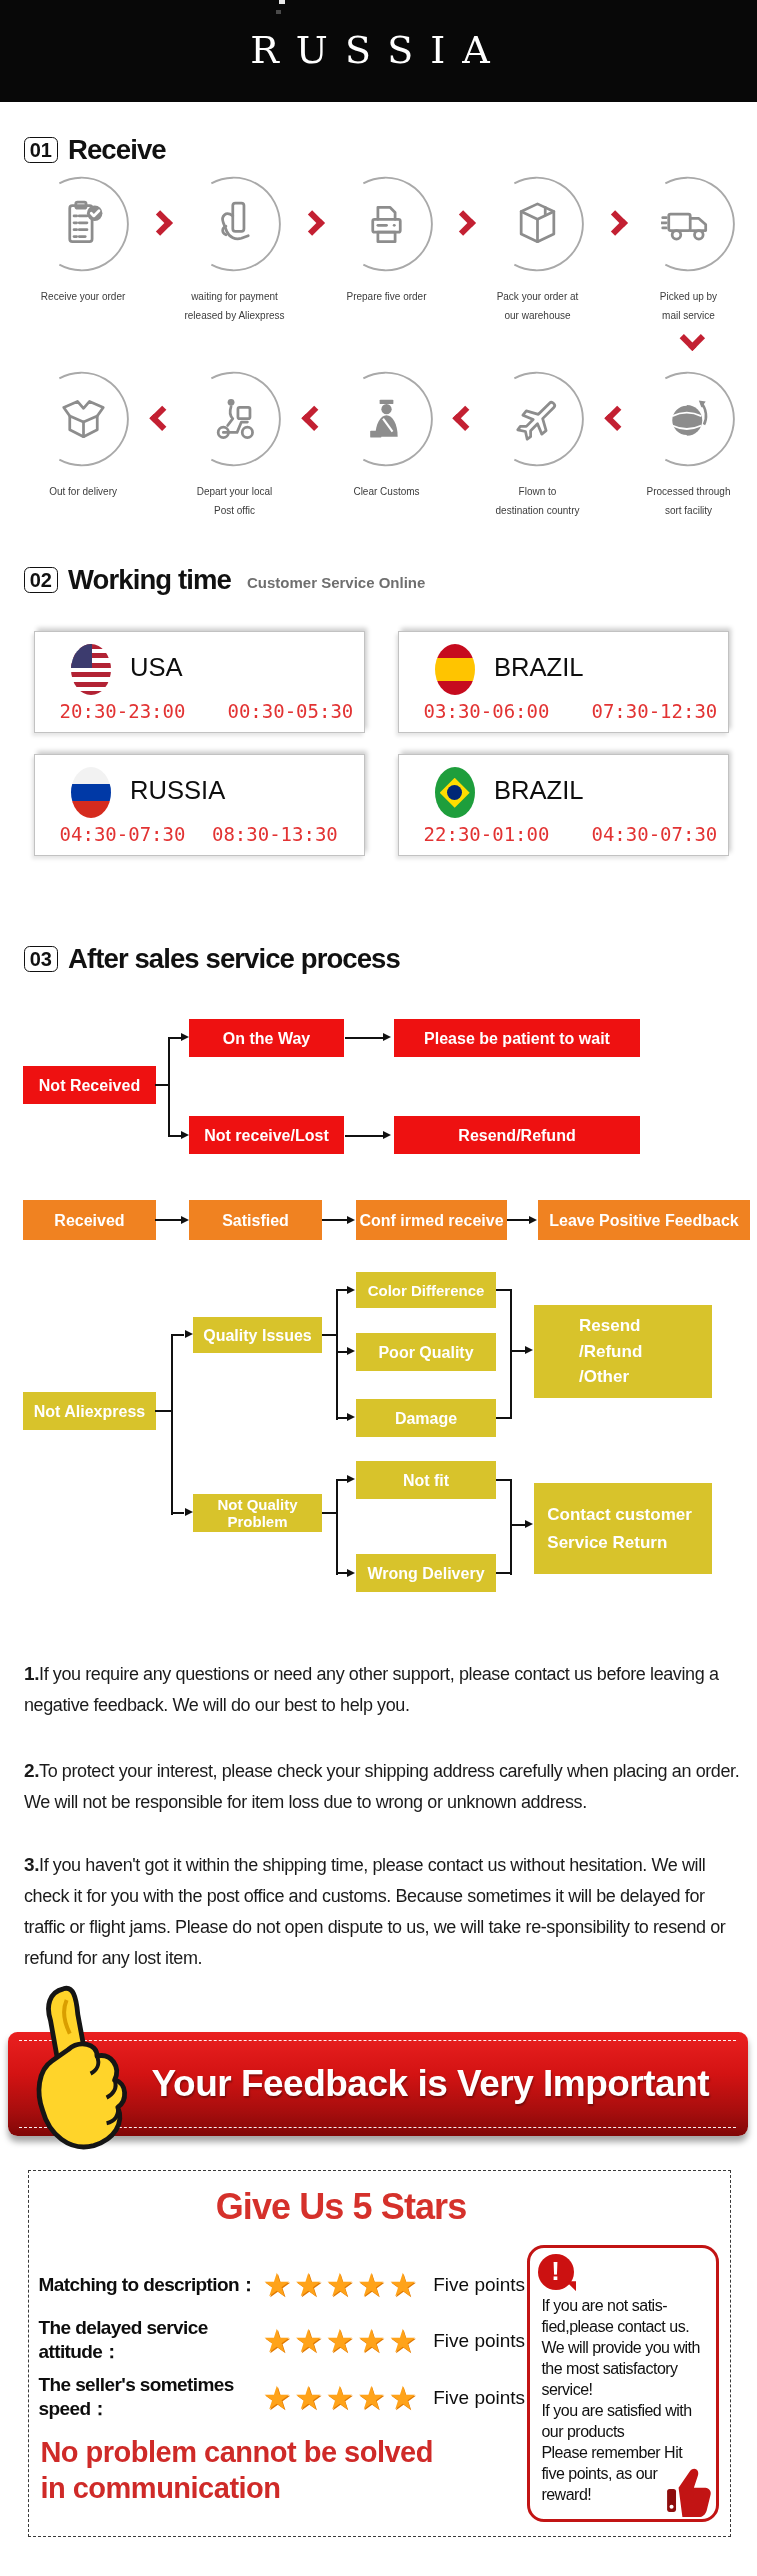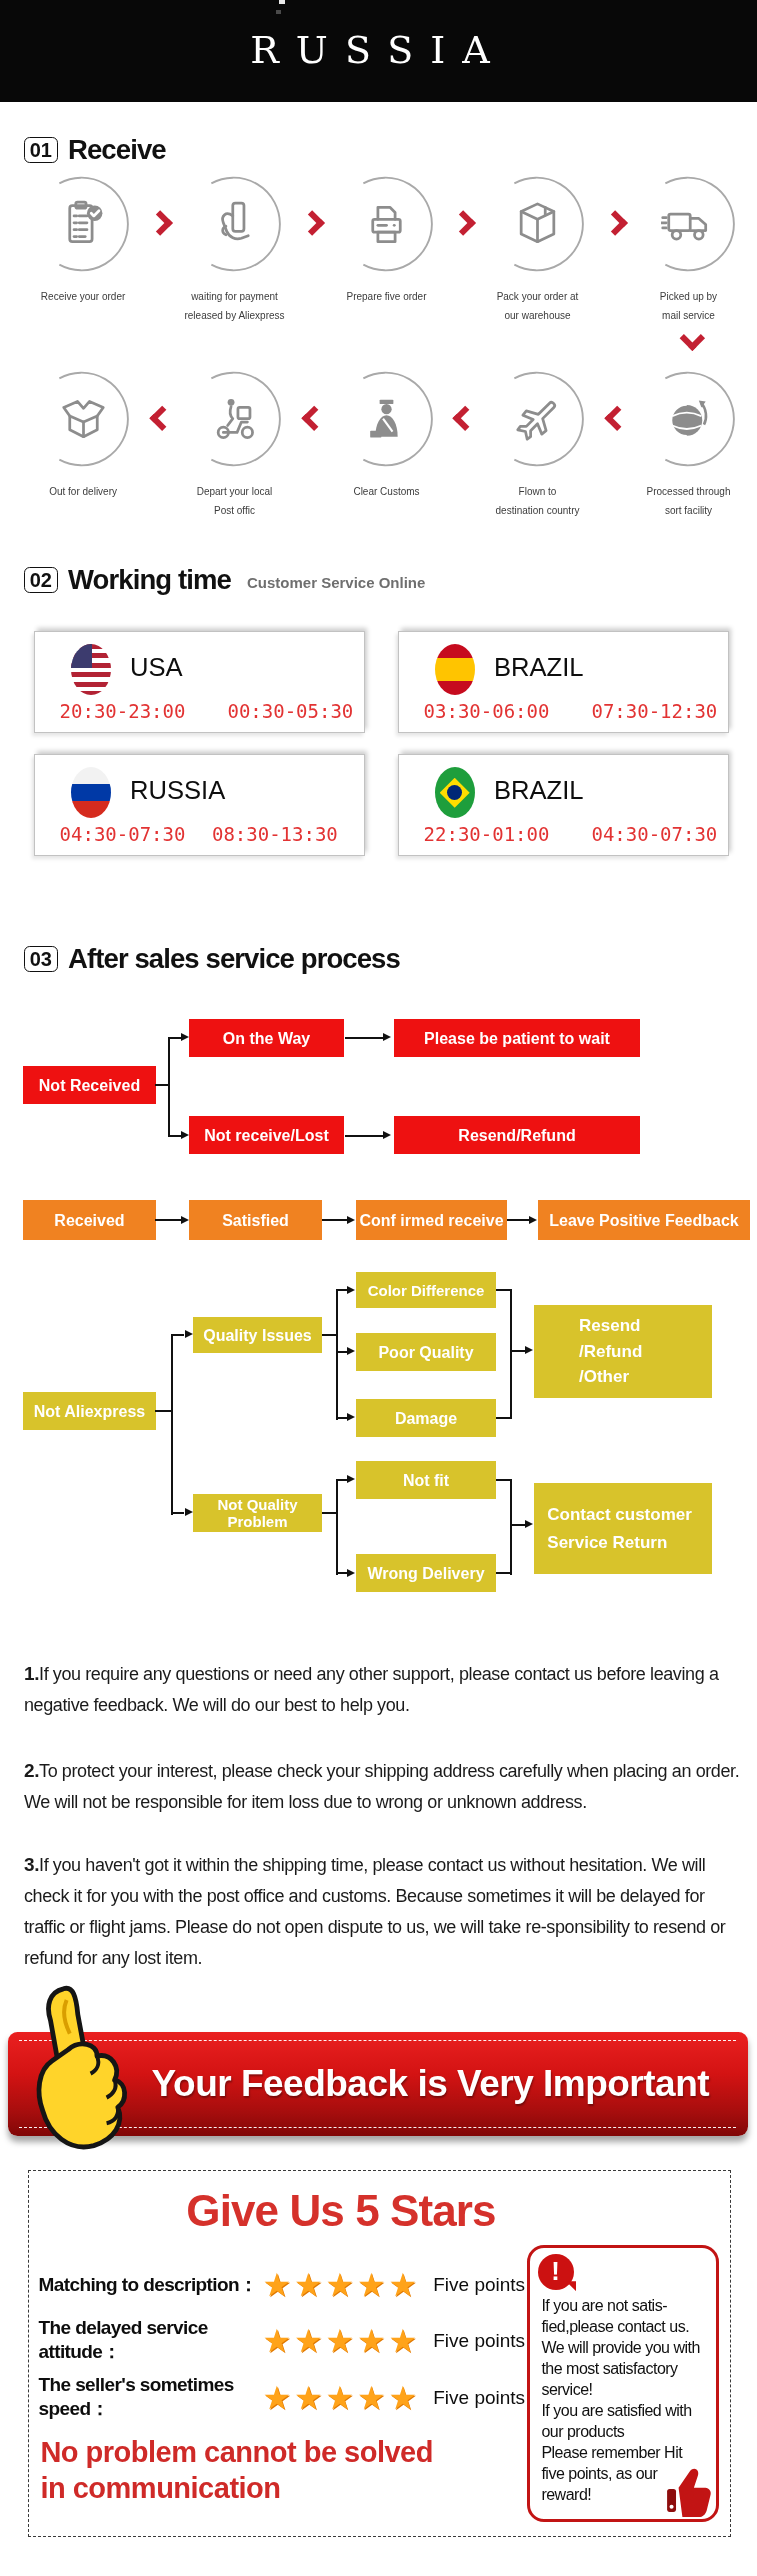--- a/index.html
+++ b/index.html
@@ -78,21 +78,21 @@
   .banner-dash{position:absolute;left:11.4px;right:11.4px;border-top:1.9px dashed rgba(255,255,255,.95);}
   .banner-title{position:absolute;left:144px;top:0;height:100%;display:flex;align-items:center;
           font-size:37px;font-weight:bold;color:#fff;letter-spacing:-0.5px;
           text-shadow:0.9px 1.9px 1.9px rgba(0,0,0,.35);}
   .thumb-big{position:absolute;left:24.6px;top:1975px;width:112px;height:194px;z-index:5;}
 
   
   .stars-box{position:absolute;left:28px;top:2170px;width:701px;height:365px;
              border:1.9px dashed #3a3a3a;background:#fff;}
   .stars-title{position:absolute;left:66px;top:15px;width:492px;text-align:center;
-               font-size:44px;font-weight:bold;color:#d5312b;letter-spacing:-0.9px;}
+               font-size:36px;font-weight:bold;color:#d5312b;letter-spacing:-0.9px;}
   .star-row{position:absolute;left:9.5px;display:flex;align-items:center;height:38px;}
   .star-label{font-size:19px;font-weight:bold;color:#0d0d0d;width:224px;letter-spacing:-0.6px;}
   .star-glyphs{font-family:"DejaVu Sans",sans-serif;font-size:32px;letter-spacing:2.8px;
                color:#ffa31a;text-shadow:0.9px 0.9px 0 #e07800;}
   .star-points{font-size:19px;color:#0d0d0d;margin-left:13.3px;}
   .slogan{position:absolute;left:11.4px;top:263px;font-size:29px;font-weight:bold;color:#cf2a28;
           line-height:36px;white-space:pre-line;letter-spacing:-0.5px;}
   .notice-box{position:absolute;left:498px;top:74px;width:186px;height:271px;
               border:3.8px solid #c21414;border-radius:17px;background:#fff;}
   .notice-icon{position:absolute;left:7.6px;top:5.7px;width:36px;height:36px;border-radius:50%;

